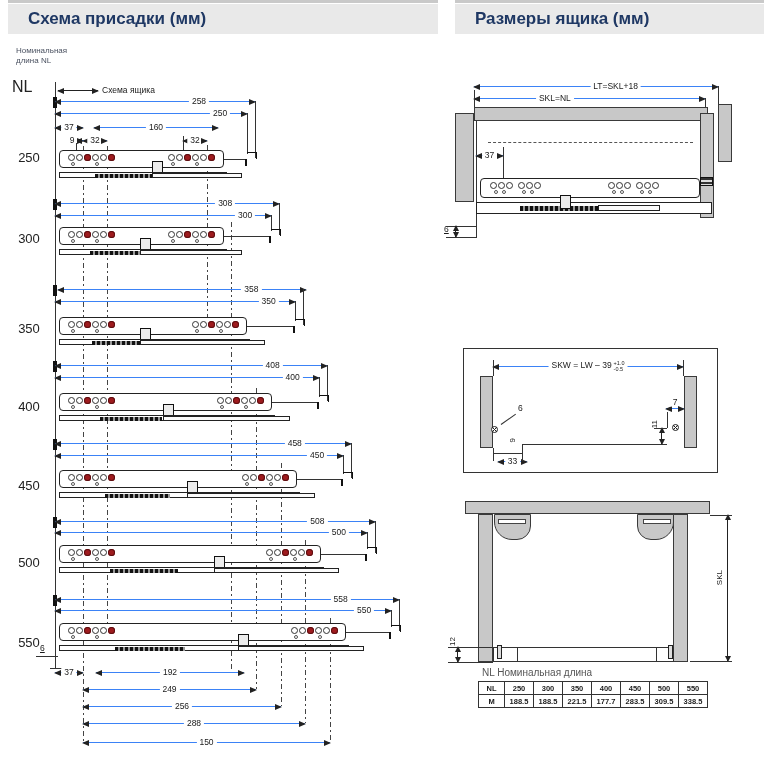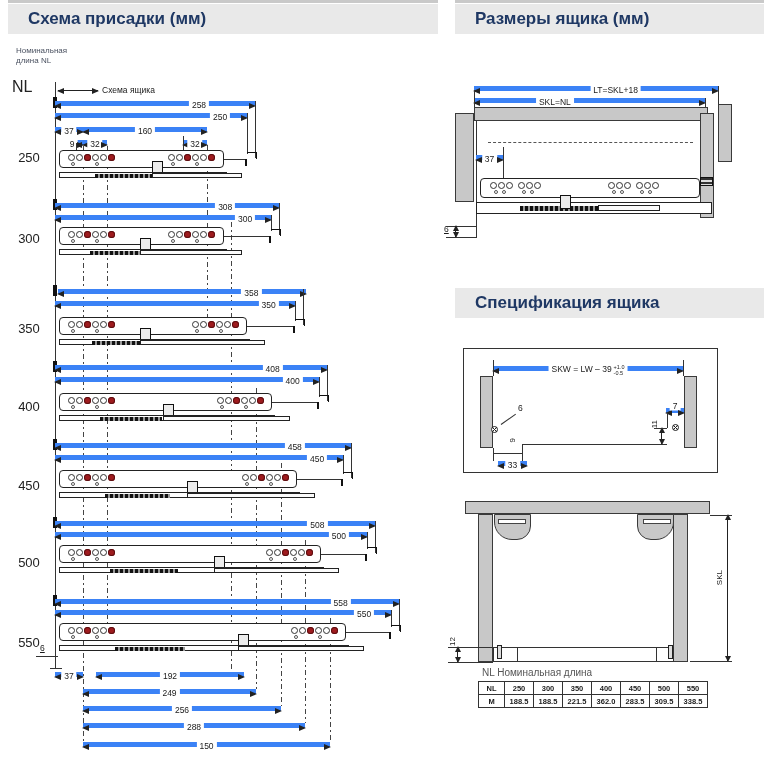--- a/index.html
+++ b/index.html
@@ -4,21 +4,21 @@
 <style>
   html,body{margin:0;padding:0;background:#fff;}
   #page{position:relative;width:764px;height:761px;background:#fff;font-family:"Liberation Sans",sans-serif;color:#1a1a1a;overflow:hidden;}
   .topstrip{position:absolute;height:3px;background:#c9c9c9;}
   .band{position:absolute;height:30px;background:#e9e9e9;color:#1f3864;font-weight:bold;font-size:17px;line-height:30px;padding-left:20px;box-sizing:border-box;}
   .txt{position:absolute;font-size:8.5px;line-height:10px;color:#1a1a1a;white-space:nowrap;}
   .cap{position:absolute;font-size:8px;line-height:9px;color:#4a5160;white-space:nowrap;}
   .big{position:absolute;font-size:16px;color:#222;}
   .rowlab{position:absolute;width:38px;text-align:center;font-size:13px;color:#222;}
   
-  .dim{position:absolute;height:0;border-top:5px solid #3b82f6;}
+  .dim{position:absolute;height:0;border-top:1px solid #3b82f6;}
   .dim::before{content:"";position:absolute;left:-1px;top:-3.5px;width:0;height:0;border:3px solid transparent;border-left:0;border-right:7px solid #222;}
   .dim::after{content:"";position:absolute;right:-1px;top:-3.5px;width:0;height:0;border:3px solid transparent;border-right:0;border-left:7px solid #222;}
   .dlab{position:absolute;left:50%;top:-1px;transform:translate(-50%,-50%);background:#fff;padding:0 3px;font-size:8.5px;line-height:9px;white-space:nowrap;}
   .vdim{position:absolute;width:0;border-left:1px solid #222;}
   .vdim::before{content:"";position:absolute;top:-1px;left:-3.5px;border:3px solid transparent;border-top:0;border-bottom:6px solid #222;}
   .vdim::after{content:"";position:absolute;bottom:-1px;left:-3.5px;border:3px solid transparent;border-bottom:0;border-top:6px solid #222;}
   .xl{position:absolute;background:#333;}
   .dd{position:absolute;width:1px;background:repeating-linear-gradient(to bottom,#444 0 5px,transparent 5px 8px,#444 8px 10px,transparent 10px 13px);}
   .tick{position:absolute;width:4px;height:11px;background:#111;}
   .rail{position:absolute;height:18px;border:1.2px solid #222;border-radius:4px;background:#fff;box-sizing:border-box;}
@@ -71,21 +71,21 @@
     <div class="dd" style="left:207px;top:145px;height:190px"></div>
     <div class="dd" style="left:231px;top:222px;height:450px"></div>
     <div class="dd" style="left:256px;top:388px;height:301px"></div>
     <div class="dd" style="left:281px;top:463px;height:243px"></div>
     <div class="dd" style="left:305px;top:540px;height:183px"></div>
     <div class="dd" style="left:330px;top:618px;height:124px"></div>
 
     <div class="dim" style="left:55px;top:127px;width:28px">
         <span class="dlab">37</span>
       </div>
-    <div class="dim" style="left:83px;top:127px;width:124px">
+    <div class="dim" style="left:94px;top:127px;width:124px">
         <span class="dlab">160</span>
       </div>
     <div class="dim" style="left:76px;top:140px;width:7px">
         <span class="dlab" style="left:-4px">9</span>
       </div>
     <div class="dim" style="left:83px;top:140px;width:24px">
         <span class="dlab">32</span>
       </div>
     <div class="dim" style="left:183px;top:140px;width:24px">
         <span class="dlab">32</span>
@@ -428,21 +428,20 @@
     <div class="lr2" style="left:598px;top:205px;width:62px;height:6px"></div>
     <div class="latch" style="left:560px;top:195px"></div>
 
     <div class="xl" style="left:476px;top:214px;width:1px;height:24px"></div>
     <div class="txt" style="left:444px;top:224px;text-decoration:underline">6</div>
     <div class="xl" style="left:446px;top:226px;width:30px;height:1px"></div>
     <div class="xl" style="left:446px;top:237px;width:30px;height:1px"></div>
     <div class="vdim" style="left:455px;top:226px;height:11px"></div>
   </div>
 
-  <div class="band" style="left:455px;top:288px;width:309px"><span>Спецификация ящика</span></div>
 
   <div>
     <div class="box" style="left:463px;top:348px;width:255px;height:125px"></div>
     <div class="dim" style="left:493px;top:366px;width:190px">
       <span class="dlab"><span>SKW = LW – 39</span><span class="tol"><i>+1.0</i><i>-0.5</i></span></span>
     </div>
     <div class="xl" style="left:493px;top:360px;width:1px;height:16px"></div>
     <div class="xl" style="left:683px;top:360px;width:1px;height:16px"></div>
     <div class="gray" style="left:480px;top:376px;width:13px;height:72px"></div>
     <div class="gray" style="left:684px;top:376px;width:13px;height:72px"></div>
@@ -510,21 +509,21 @@
       <td class="cv">400</td>
       <td class="cv">450</td>
       <td class="cv">500</td>
       <td class="cv">550</td>
     </tr>
     <tr>
       <td class="c0">M</td>
       <td class="cv">188.5</td>
       <td class="cv">188.5</td>
       <td class="cv">221.5</td>
-      <td class="cv">362.0</td>
+      <td class="cv">177.7</td>
       <td class="cv">283.5</td>
       <td class="cv">309.5</td>
       <td class="cv">338.5</td>
     </tr>
   </tbody>
     </table>
 
 </div>
 
 </body></html>

